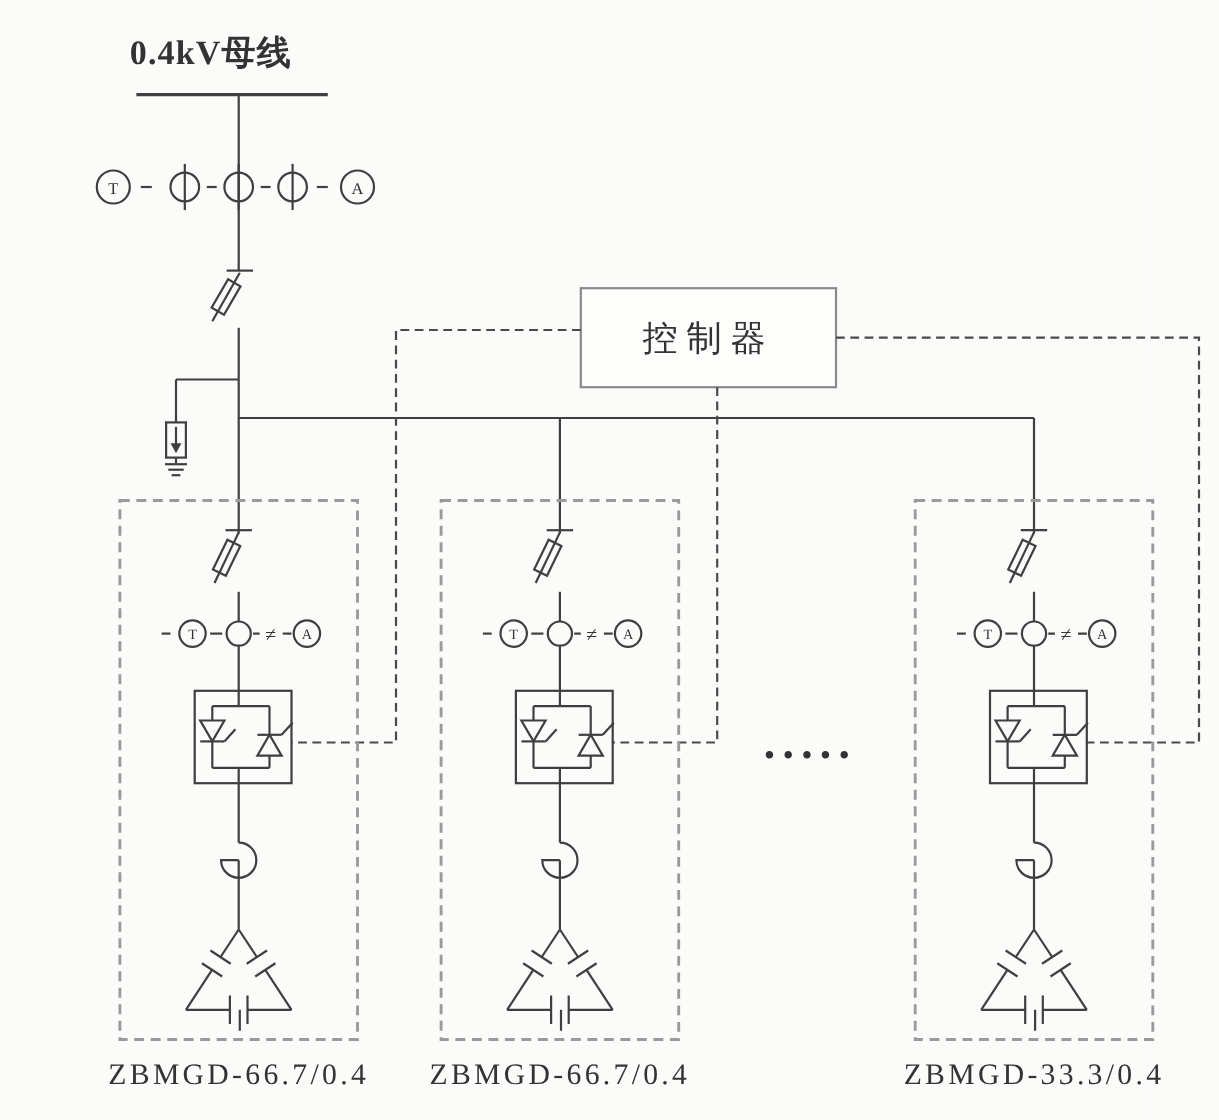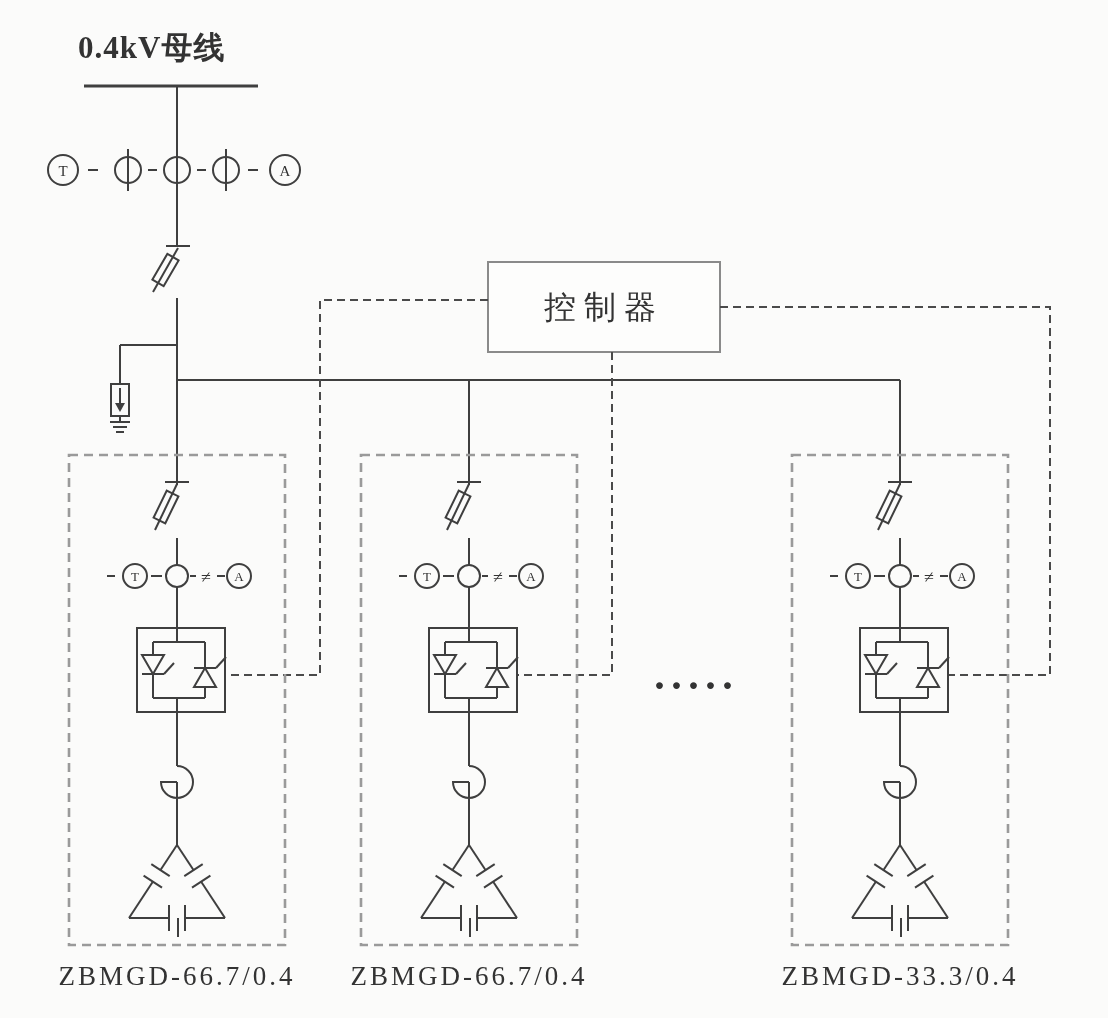--- a/index.html
+++ b/index.html
@@ -8,20 +8,21 @@
     background: #fbfbfa;
     width: 1108px;
     height: 1018px;
     font-family: "Liberation Serif", "DejaVu Serif", serif;
   }
   #stage {
     position: relative;
     width: 1004px;
     height: 1018px;
     background: #fbfbfa;
+    margin-left: 40px;
   }
   svg { display: block; }
   
   .ln line, .ln path, .ln polyline, .ln rect, .ln circle, .ln polygon {
     stroke: #3f3f3f;
     stroke-width: 2;
     fill: none;
     stroke-linecap: butt;
   }
   .ln .thick { stroke-width: 3; }

